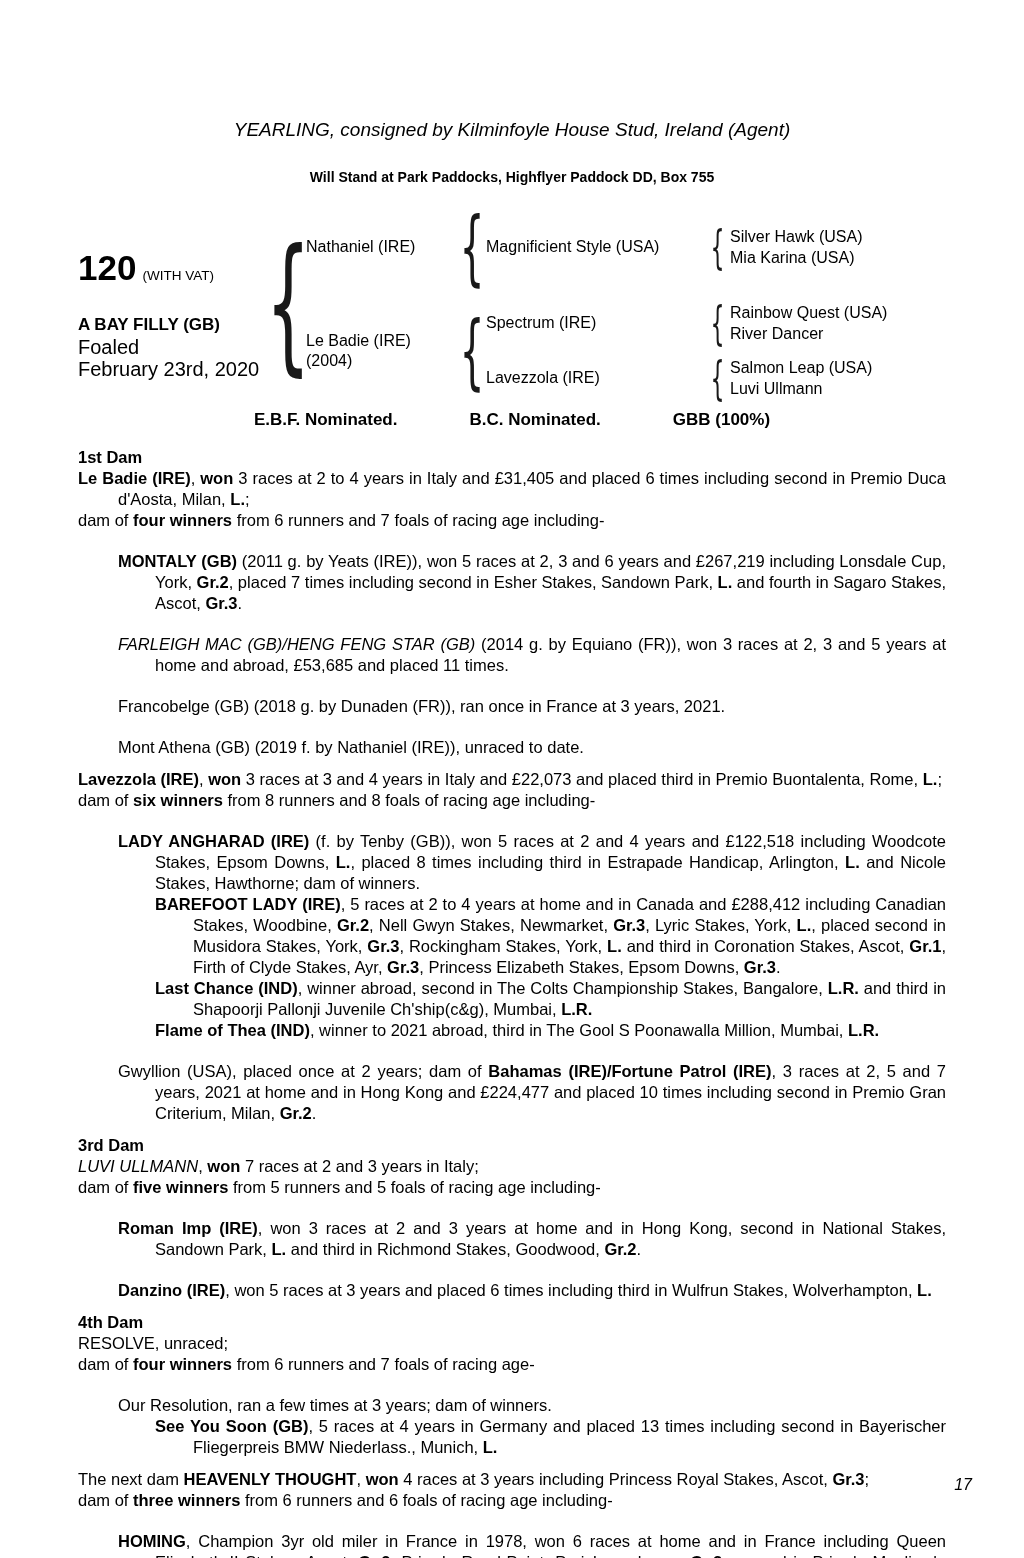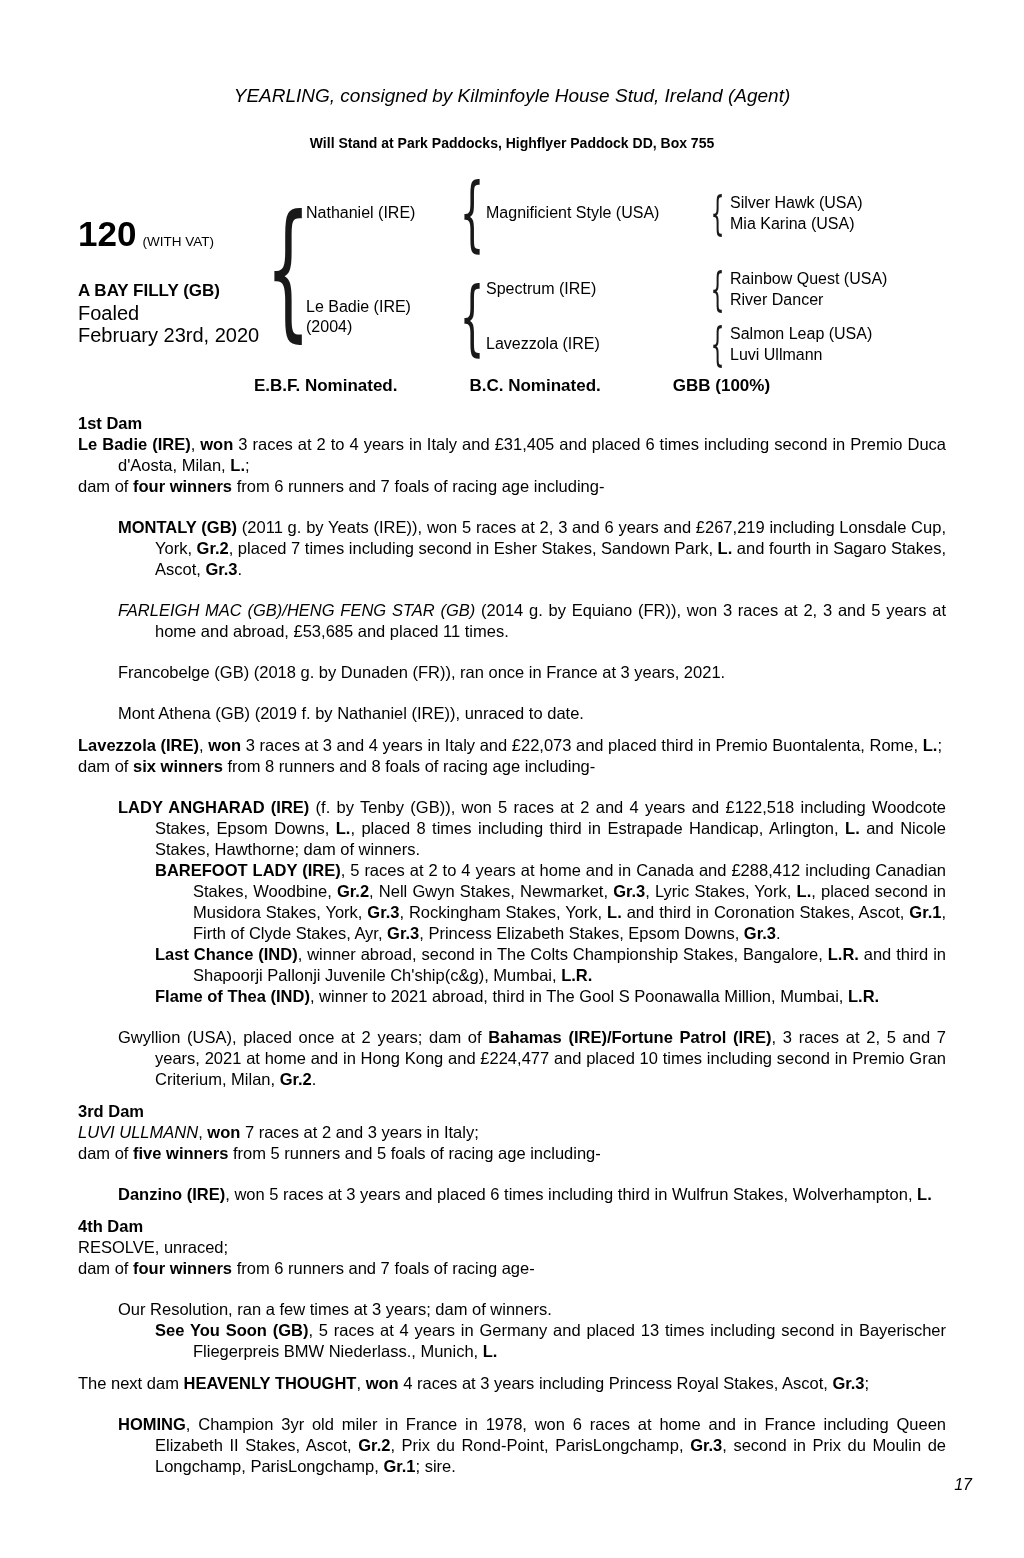--- a/index.html
+++ b/index.html
@@ -1,20 +1,20 @@
 <!DOCTYPE html>
 <html><head>
 <meta charset="utf-8">
 <style>
   html,body { margin:0; padding:0; background:#ffffff; }
   .page {
     width:1024px; height:1558px; box-sizing:border-box;
     background:#fff; color:#000;
     font-family:"Liberation Sans", sans-serif;
-    padding:84px 78px 0 78px;
+    padding:118px 78px 0 78px;
     position:relative; overflow:hidden;
   }
   .consignor {
     font-style:italic; font-size:19px; text-align:center;
     margin:0 0 24px 0; font-weight:400; line-height:24px;
   }
   .stand-line { font-weight:bold; font-size:14px; margin:0 0 18px 0; line-height:22px;text-align:center; }
 
   
   .pedigree { display:flex; align-items:stretch; margin:10px 0 4px 0; font-size:16px; }
@@ -151,30 +151,32 @@
         <p class="bodypara lvl1"><b>LADY ANGHARAD (IRE)</b><span> (f. by Tenby (GB)), won 5 races at 2 and 4 years and £122,518 including Woodcote Stakes, Epsom Downs, </span><b>L.</b><span>, placed 8 times including third in Estrapade Handicap, Arlington, </span><b>L.</b><span> and Nicole Stakes, Hawthorne; dam of winners.</span></p>
         <p class="bodypara lvl2"><b>BAREFOOT LADY (IRE)</b><span>, 5 races at 2 to 4 years at home and in Canada and £288,412 including Canadian Stakes, Woodbine, </span><b>Gr.2</b><span>, Nell Gwyn Stakes, Newmarket, </span><b>Gr.3</b><span>, Lyric Stakes, York, </span><b>L.</b><span>, placed second in Musidora Stakes, York, </span><b>Gr.3</b><span>, Rockingham Stakes, York, </span><b>L.</b><span> and third in Coronation Stakes, Ascot, </span><b>Gr.1</b><span>, Firth of Clyde Stakes, Ayr, </span><b>Gr.3</b><span>, Princess Elizabeth Stakes, Epsom Downs, </span><b>Gr.3</b><span>.</span></p>
         <p class="bodypara lvl2"><b>Last Chance (IND)</b><span>, winner abroad, second in The Colts Championship Stakes, Bangalore, </span><b>L.R.</b><span> and third in Shapoorji Pallonji Juvenile Ch'ship(c&amp;g), Mumbai, </span><b>L.R.</b></p>
         <p class="bodypara lvl2"><b>Flame of Thea (IND)</b><span>, winner to 2021 abroad, third in The Gool S Poonawalla Million, Mumbai, </span><b>L.R.</b></p>
         <p class="bodypara lvl1"><span>Gwyllion (USA), placed once at 2 years; dam of </span><b>Bahamas (IRE)/Fortune Patrol (IRE)</b><span>, 3 races at 2, 5 and 7 years, 2021 at home and in Hong Kong and £224,477 and placed 10 times including second in Premio Gran Criterium, Milan, </span><b>Gr.2</b><span>.</span></p>
       </section>
       <section class="dam-section">
         <h3 class="dam-heading">3rd Dam</h3>
         <p class="bodypara lvl0"><i>LUVI ULLMANN</i><span>, </span><b>won</b><span> 7 races at 2 and 3 years in Italy;</span></p>
         <p class="bodypara lvl0"><span>dam of </span><b>five winners</b><span> from 5 runners and 5 foals of racing age including-</span></p>
+        <p class="bodypara lvl1"><b>Roman Imp (IRE)</b><span>, won 3 races at 2 and 3 years at home and in Hong Kong, second in National Stakes, Sandown Park, </span><b>L.</b><span> and third in Richmond Stakes, Goodwood, </span><b>Gr.2</b><span>.</span></p>
         <p class="bodypara lvl1"><b>Danzino (IRE)</b><span>, won 5 races at 3 years and placed 6 times including third in Wulfrun Stakes, Wolverhampton, </span><b>L.</b></p>
       </section>
       <section class="dam-section">
         <h3 class="dam-heading">4th Dam</h3>
         <p class="bodypara lvl0"><span>RESOLVE, unraced;</span></p>
         <p class="bodypara lvl0"><span>dam of </span><b>four winners</b><span> from 6 runners and 7 foals of racing age-</span></p>
         <p class="bodypara lvl1"><span>Our Resolution, ran a few times at 3 years; dam of winners.</span></p>
         <p class="bodypara lvl2"><b>See You Soon (GB)</b><span>, 5 races at 4 years in Germany and placed 13 times including second in Bayerischer Fliegerpreis BMW Niederlass., Munich, </span><b>L.</b></p>
       </section>
       <section class="dam-section">
         <p class="bodypara lvl0"><span>The next dam </span><b>HEAVENLY THOUGHT</b><span>, </span><b>won</b><span> 4 races at 3 years including Princess Royal Stakes, Ascot, </span><b>Gr.3</b><span>;</span></p>
+        <p class="bodypara lvl0"><span>dam of </span><b>three winners</b><span> from 6 runners and 6 foals of racing age including-</span></p>
         <p class="bodypara lvl1"><b>HOMING</b><span>, Champion 3yr old miler in France in 1978, won 6 races at home and in France including Queen Elizabeth II Stakes, Ascot, </span><b>Gr.2</b><span>, Prix du Rond-Point, ParisLongchamp, </span><b>Gr.3</b><span>, second in Prix du Moulin de Longchamp, ParisLongchamp, </span><b>Gr.1</b><span>; sire.</span></p>
       </section>
     </div>
 
   <div class="pageno">17</div>
 
 </div>
 
 </body></html>

